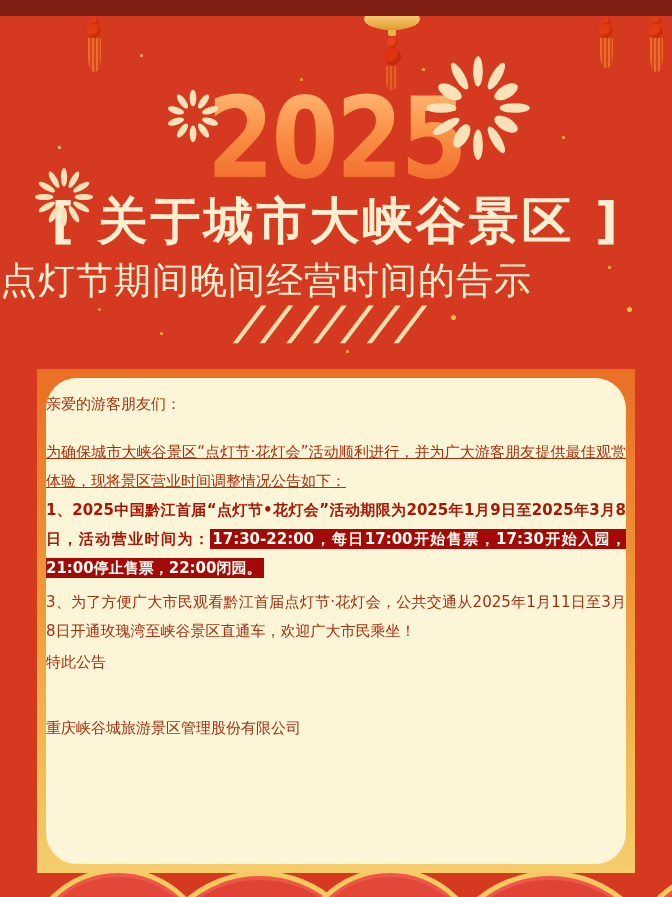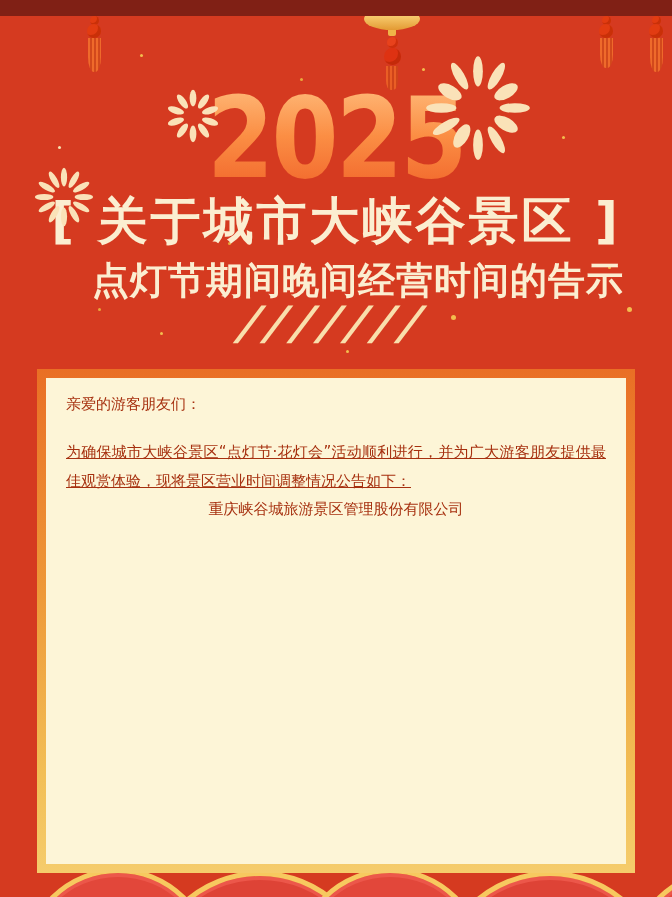--- a/index.html
+++ b/index.html
@@ -54,48 +54,48 @@
     font-size:112px; font-weight:700; line-height:1; letter-spacing:-3px;
     background:linear-gradient(180deg,#FFBC7C 0%,#FB8E44 48%,#F1642A 100%);
     -webkit-background-clip:text; background-clip:text; color:transparent;
     transform:scaleX(.86); z-index:2;
   }
   .title {
     position:absolute; top:172px; left:0; width:100%; text-align:center;
     font-size:50px; font-weight:900; letter-spacing:3px; color:#FBEED1; z-index:2;
   }
   .subtitle {
-    position:absolute; top:240px; left:0; width:100%; text-align:center;
-    font-size:37px; font-weight:700; letter-spacing:1px; color:#FBEED1; z-index:2;padding-left:44px;
+    position:absolute; top:240px; left:0; width:100%; text-align:left;
+    font-size:37px; font-weight:400; letter-spacing:1px; color:#FBEED1; z-index:2;
   }
   .slashes {
     position:absolute; top:280px; left:0; width:100%; text-align:center;
     font-size:46px; font-weight:700; font-style:italic; letter-spacing:10px;
     color:#F9DFAC; transform:skewX(-14deg); z-index:2;
   }
 
   
   .card-frame {
     position:absolute; left:37px; top:353px; width:598px; height:504px;
     background:linear-gradient(180deg,#E96F25 0%,#EE9939 45%,#F2BE55 80%,#F5CC6C 100%);
     padding:9px; z-index:4;
   }
   .card {
-    width:100%; height:100%; background:#FDF5D7; padding:12px 20px;
-    font-size:15px; line-height:29px; color:#A6300F; text-align:justify;
+    width:100%; height:100%; background:#FDF5D7; padding:12px 0;
+    font-size:15px; line-height:29px; color:#A6300F; text-align:justify;border-radius:31px;
   }
   .card p { margin:0; }
   .p-greeting { margin-bottom:19px !important; }
   .p-intro { margin-bottom:0 !important;text-decoration:underline; }
   .p-item1 { margin-bottom:5px !important; font-weight:700; color:#A81706; }
   .p-item2 { margin-bottom:21px !important; }
   .p-item3 { margin-bottom:2px !important; }
   .p-closing { margin-bottom:38px !important; }
   .hl { background:#A30A07; color:#FFFBF2; padding:1px 2px; }
-  .sign { text-align:center; line-height:27px; }
+  .sign { text-align:left; line-height:27px; }
 
   
   .bottom-strip { position:absolute; left:0; bottom:0; width:100%; height:7px; background:#AE2D15; z-index:1; }
   .scallop {
     position:absolute; width:190px; height:190px; border-radius:50%;
     background:#E2473A; border:5px solid #F7C95F; z-index:3;
     box-shadow:inset 0 4px 0 #EC574A;
   }
   .scallop.back { width:230px; height:230px; background:#DE4336; z-index:2; }
   .scallop::before, .scallop::after {
@@ -189,20 +189,23 @@
 
   <div class="year">2025</div>
   <div class="title">[ 关于城市大峡谷景区 ]</div>
   <div class="subtitle">点灯节期间晚间经营时间的告示</div>
   <div class="slashes">///////</div>
 
   <div class="card-frame">
     <div class="card">
       <p class="p-greeting">亲爱的游客朋友们：</p>
       <p class="p-intro">为确保城市大峡谷景区“点灯节·花灯会”活动顺利进行，并为广大游客朋友提供最佳观赏体验，现将景区营业时间调整情况公告如下：</p>
+      <p class="p-item1"><span>1、2025中国黔江首届“点灯节•花灯会”活动期限为2025年1月9日至2025年3月8日，活动营业时间为：</span><span class="hl">17:30-22:00，每日17:00开始售票，17:30开始入园，21:00停止售票，22:00闭园。</span></p>
+      <p class="p-item3">3、为了方便广大市民观看黔江首届点灯节·花灯会，公共交通从2025年1月11日至3月8日开通玫瑰湾至峡谷景区直通车，欢迎广大市民乘坐！</p>
+      <p class="p-closing">特此公告</p>
       <p class="sign">重庆峡谷城旅游景区管理股份有限公司</p>
     </div>
   </div>
 
   <div class="bottom-strip"></div>
   <div class="scallop back s2"></div>
   <div class="scallop back s4"></div>
   <div class="scallop s1"></div>
   <div class="scallop s3"></div>
   <div class="scallop s5"></div>

